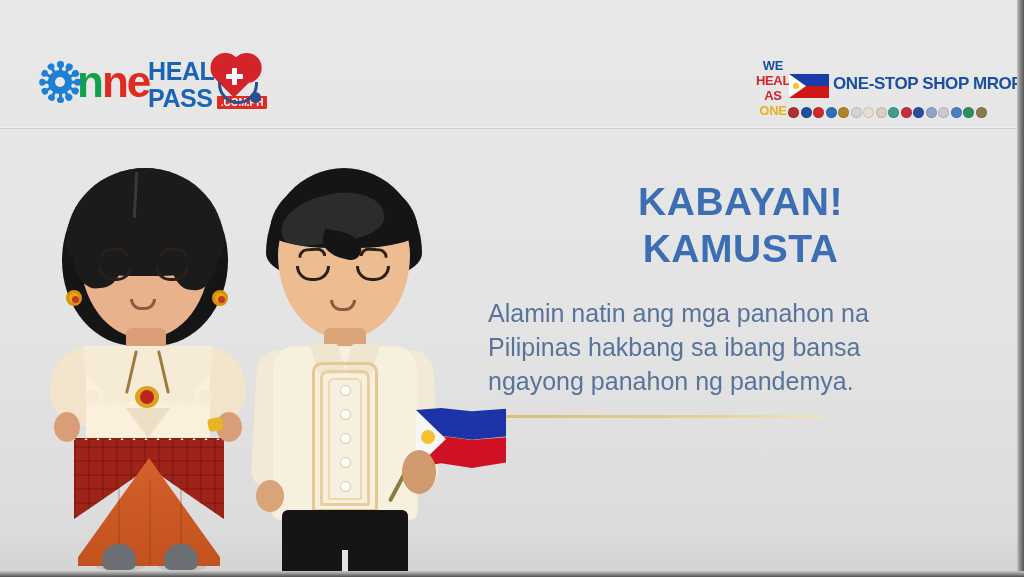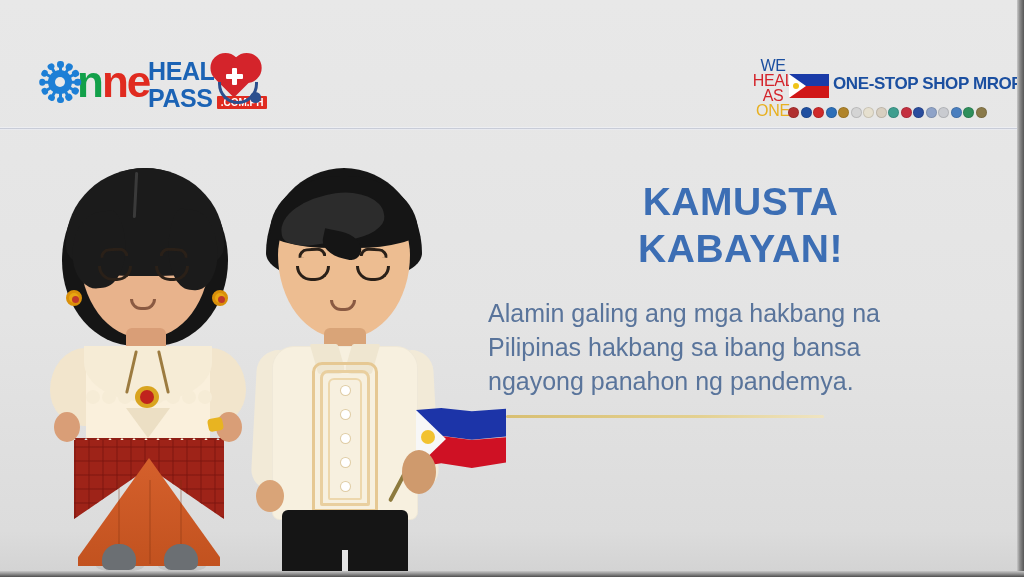--- a/index.html
+++ b/index.html
@@ -61,21 +61,21 @@
   .cross-h { position:absolute; left:10px; top:14px; width:17px; height:5px;
     background:#ffffff; border-radius:1px; z-index:3; }
   .steth { position:absolute; left:2px; top:22px; width:40px; height:22px;
     border:3px solid #2b4f8e; border-top:none; border-radius:0 0 20px 20px; z-index:4; }
   .steth-bell { position:absolute; left:34px; top:32px; width:11px; height:11px;
     border-radius:50%; background:#2b4f8e; z-index:5; }
 
   
   .whao { position:absolute; left:752px; top:58px; width:42px; height:66px;
     text-align:center; line-height:15px; }
-  .whao span { display:block; font-size:16px; font-weight:400; letter-spacing:-0.3px; }
+  .whao span { display:block; font-size:13px; font-weight:700; letter-spacing:-0.3px; }
   .whao-we { color:#1b4fa0; }
   .whao-heal { color:#d4242b; }
   .whao-as { color:#d4242b; }
   .whao-one { color:#e8b020; }
 
   
   .ph-flag-small { position:absolute; left:789px; top:74px; width:40px; height:24px;
     overflow:hidden; }
   .ph-flag-small .blue { position:absolute; top:0; left:0; width:40px; height:12px;
     background:#1a3ba8; }
@@ -332,25 +332,25 @@
         <span class="seal" style="background: rgb(74, 127, 191);"></span>
         <span class="seal" style="background: rgb(47, 143, 92);"></span>
         <span class="seal" style="background: rgb(138, 122, 74);"></span>
       </div>
 
     <div class="header-rule"></div>
   </div>
 
   <div class="rt">
     <div class="kam">
+      <div>KABAYAN!</div>
       <div>KAMUSTA</div>
-      <div>KABAYAN!</div>
     </div>
     <div class="body-copy">
-      <div>Alamin galing ang mga hakbang na</div>
+      <div>Alamin natin ang mga panahon na</div>
       <div>Pilipinas hakbang sa ibang bansa</div>
       <div>ngayong panahon ng pandemya.</div>
     </div>
     <div class="gold-rule"></div>
   </div>
 
   <div class="figs">
 
     <div class="fig w">
       <span class="shadow-oval" style="left:46px;top:400px;"></span>

